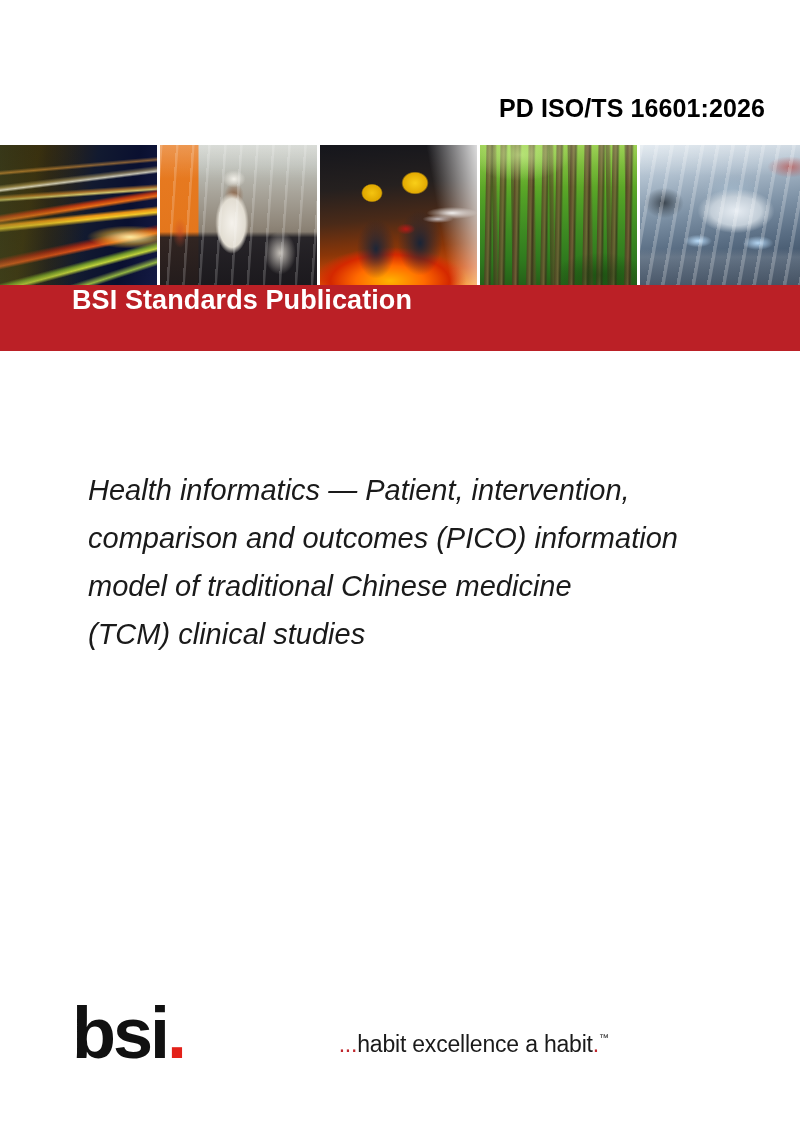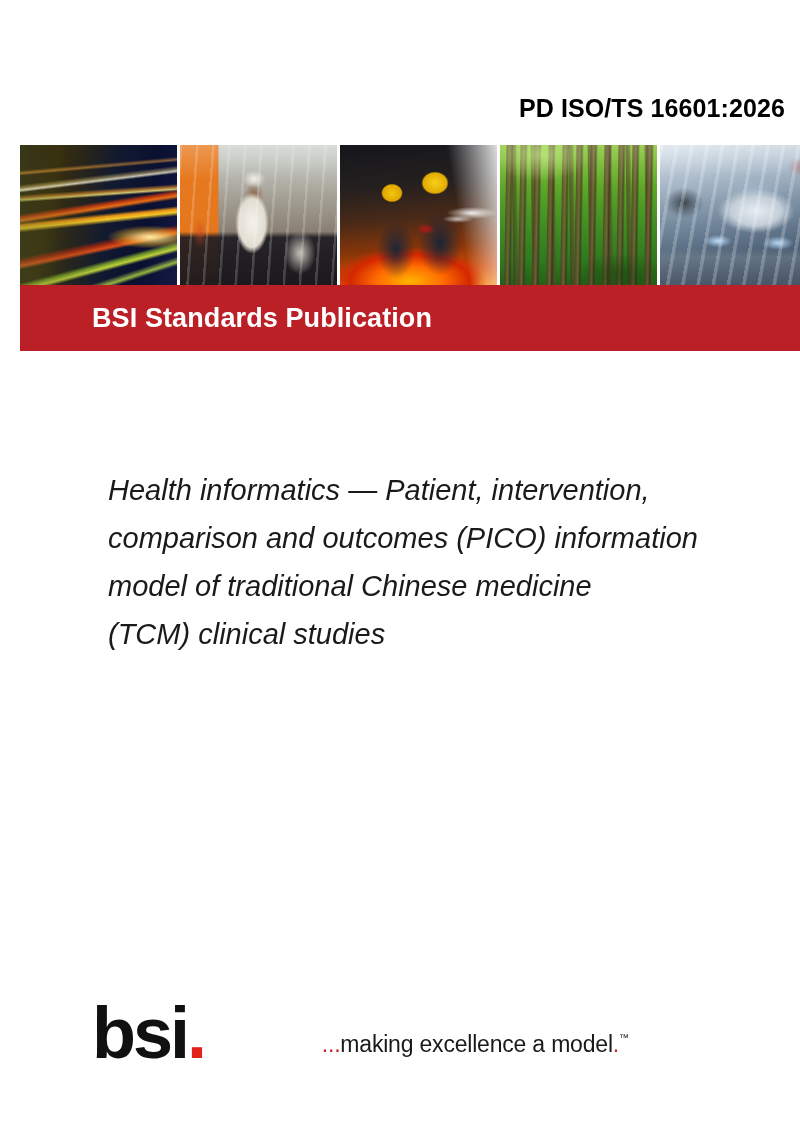--- a/index.html
+++ b/index.html
@@ -14,21 +14,20 @@
     position: relative;
     overflow: hidden;
     font-family: "Liberation Sans", sans-serif;
     -webkit-font-smoothing: antialiased;
   }
 
   .page {
     position: absolute;
     inset: 0;
     background: #ffffff;
-    margin-left: 20px;
   }
 
   
   .std-number {
     position: absolute;
     top: 94px;
     left: 0;
     width: 765px;
     text-align: right;
     font-family: "Liberation Sans", sans-serif;
@@ -170,21 +169,20 @@
 
   
   .red-banner {
     position: absolute;
     top: 285px;
     left: 0;
     width: 800px;
     height: 66px;
     background: #bb2026;
     display: flex;
-    align-items: center;
   }
   .banner-title {
     color: #ffffff;
     font-family: "Liberation Sans", sans-serif;
     font-size: 27px;
     font-weight: 700;
     letter-spacing: 0.1px;
     margin-left: 72px;
     white-space: nowrap;
   }
@@ -266,16 +264,16 @@
   <div class="doc-title">
     <span class="tline">Health informatics — Patient, intervention,</span>
     <span class="tline">comparison and outcomes (PICO) information</span>
     <span class="tline">model of traditional Chinese medicine</span>
     <span class="tline">(TCM) clinical studies</span>
   </div>
 
   <div class="footer">
     <div class="bsi-logo"><span>bsi</span><span class="dot">.</span></div>
 
-    <div class="tagline"><span class="lead-dots">...</span><span>making excellence a model</span><span class="end-dot">.</span><span class="tm">™</span></div>
+    <div class="tagline"><span class="lead-dots">...</span><span>habit excellence a habit</span><span class="end-dot">.</span><span class="tm">™</span></div>
   </div>
 
 </div>
 
 </body></html>

